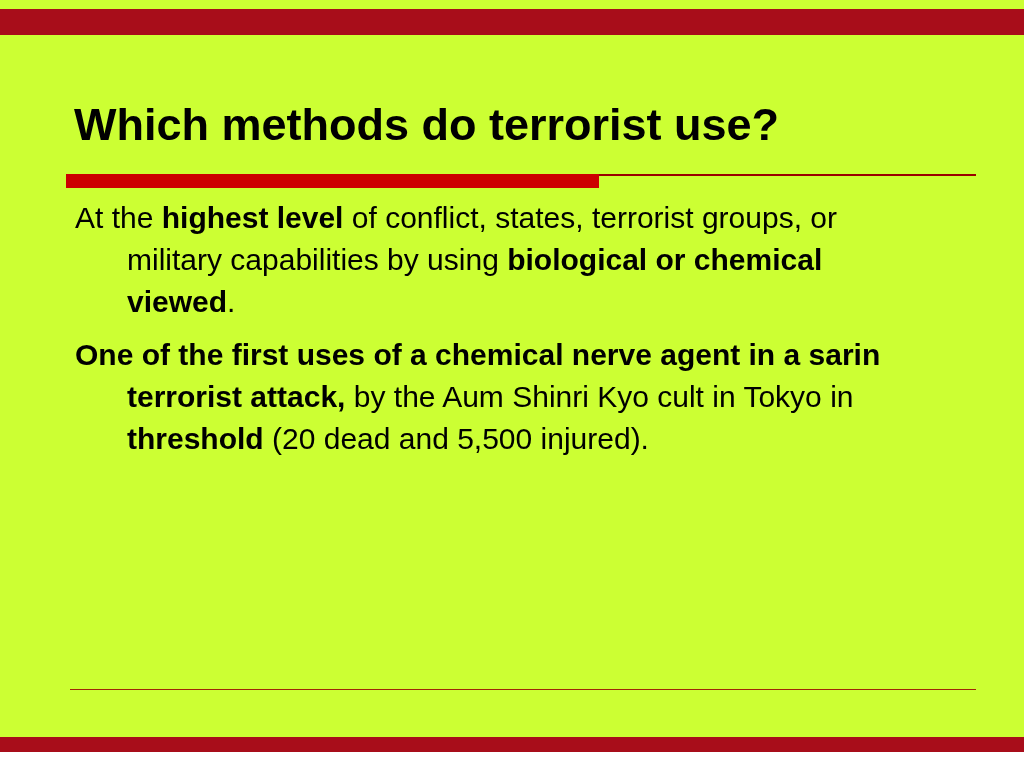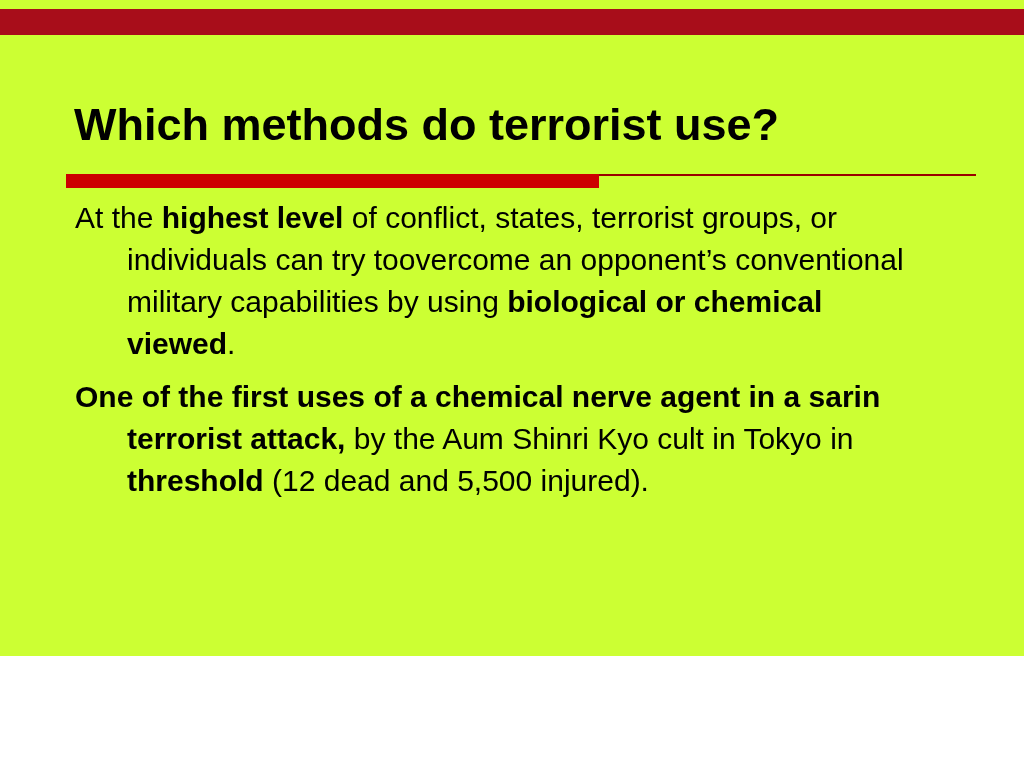--- a/index.html
+++ b/index.html
@@ -1,19 +1,19 @@
 <!DOCTYPE html>
 <html style="--background: #CCFF33; --frame-bar: #A80D1A; --accent-bar: #CC0000; --accent-line: #990000; --text: #000000;"><head>
 <meta charset="utf-8">
 <style>
   html, body { margin: 0; padding: 0; }
   .slide {
     position: relative;
     width: 1024px;
-    height: 656px;
+    height: 752px;
     background: var(--background, #CCFF33);
     font-family: "Liberation Sans", sans-serif;
     overflow: hidden;
   }
   .frame-bar {
     position: absolute;
     left: 0;
     width: 1024px;
     height: 26px;
     background: var(--frame-bar, #A80D1A);
@@ -73,25 +73,24 @@
 <body>
 
 <div class="slide">
   <div class="frame-bar top"></div>
   <h1 class="title" style="margin:0; font-size:45px;">Which methods do terrorist use?</h1>
   <div class="accent-bar"></div>
   <div class="accent-line"></div>
   <div class="body-text">
       <div class="para">
         <div class="line"><span class="r">At the </span><span class="b">highest level</span><span class="r"> of conflict, states, terrorist groups, or</span></div>
-        <div class="line cont"><span class="r">individuals can try toovercome an opponent’s conventional</span></div>
         <div class="line cont"><span class="r">military capabilities by using </span><span class="b">biological or chemical</span></div>
         <div class="line cont"><span class="b">viewed</span><span class="r">.</span></div>
       </div>
       <div class="para">
         <div class="line"><span class="b">One of the first uses of a chemical nerve agent in a sarin</span></div>
         <div class="line cont"><span class="b">terrorist attack,</span><span class="r"> by the Aum Shinri Kyo cult in Tokyo in</span></div>
-        <div class="line cont"><span class="b">threshold</span><span class="r"> (12 dead and 5,500 injured).</span></div>
+        <div class="line cont"><span class="b">threshold</span><span class="r"> (20 dead and 5,500 injured).</span></div>
       </div>
     </div>
   <div class="bottom-line"></div>
   <div class="frame-bar bottom"></div>
 </div>
 
 </body></html>

